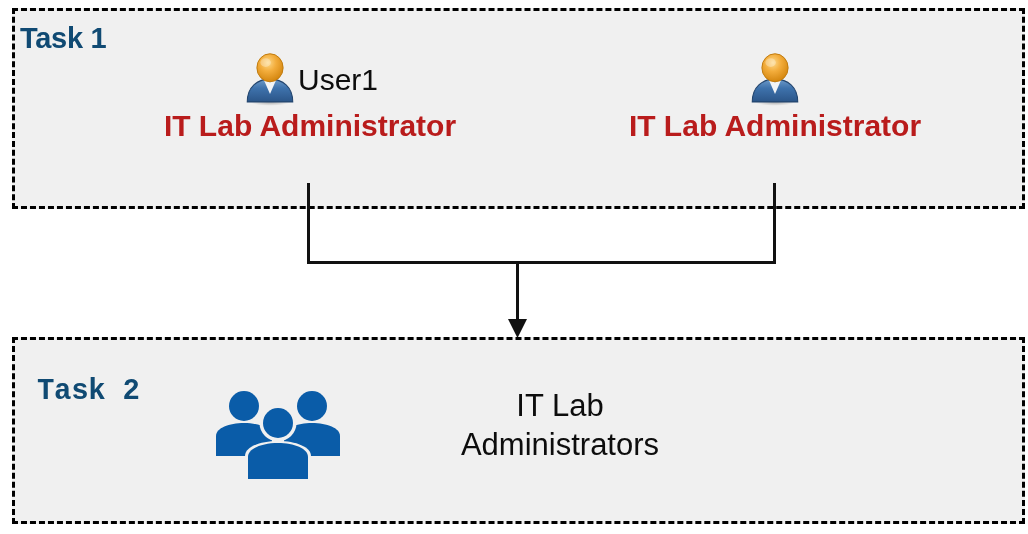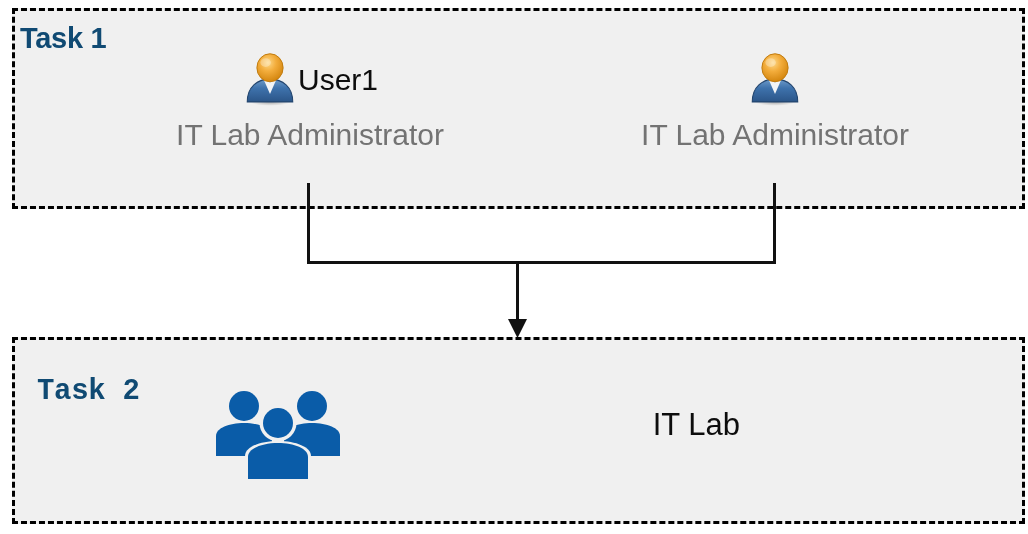--- a/index.html
+++ b/index.html
@@ -57,24 +57,25 @@
     align-items: center;
   }
   .person-name {
     font-size: 30px;
     color: #0d0d0d;
     white-space: nowrap;
     line-height: 1;
   }
   .person-role {
     font-size: 30px;
-    color: #737373;
+    color: #b91c1c;
     white-space: nowrap;
-    margin-top: 12px;
+    margin-top: 3px;
     line-height: 1;
+    font-weight: bold;
   }
 
   .user-icon { width: 56px; height: 56px; display: block; flex: 0 0 auto; }
 
   
   #connector {
     position: absolute;
     left: 0;
     top: 0;
     width: 1028px;
@@ -88,23 +89,23 @@
     left: 212px;
     top: 386px;
     width: 132px;
     height: 96px;
   }
   .group-icon { width: 132px; height: 96px; display: block; }
 
   #group-name {
     position: absolute;
     left: 380px;
-    top: 405px;
+    top: 386px;
     width: 360px;
-    text-align: right;
+    text-align: center;
     font-size: 31px;
     line-height: 1.27;
     color: #0d0d0d;
   }
 </style>
 </head>
 <body>
 
 <div id="canvas">
 
@@ -201,15 +202,16 @@
 
       <circle cx="66" cy="37" r="18.5" fill="#f0f0f0"></circle>
       <circle cx="66" cy="37" r="15" fill="#0A5CA8"></circle>
       <path d="M33 93 L33 70 C33 61 48 55 66 55 C84 55 99 61 99 70 L99 93 Z" fill="#f0f0f0"></path>
       <path d="M36 93 L36 71 C36 62.5 50 57 66 57 C82 57 96 62.5 96 71 L96 93 Z" fill="#0A5CA8"></path>
     </svg>
   </div>
 
   <div id="group-name">
     <div>IT Lab</div>
+    <div>Administrators</div>
   </div>
 
 </div>
 
 </body></html>

